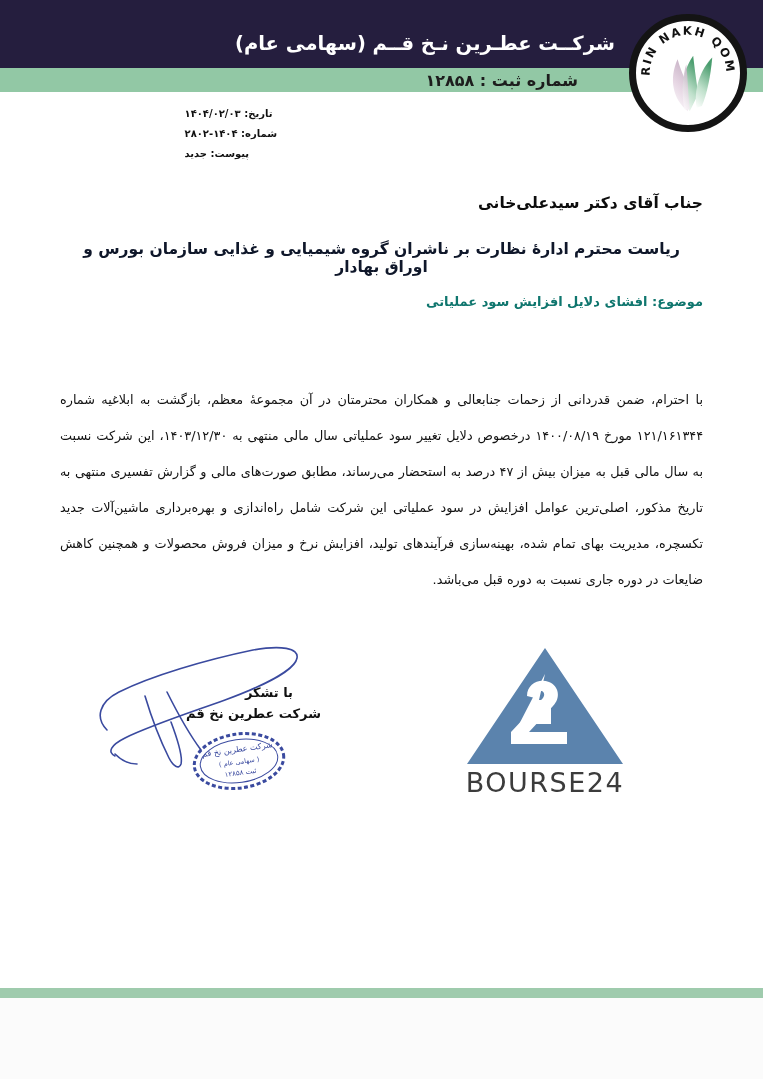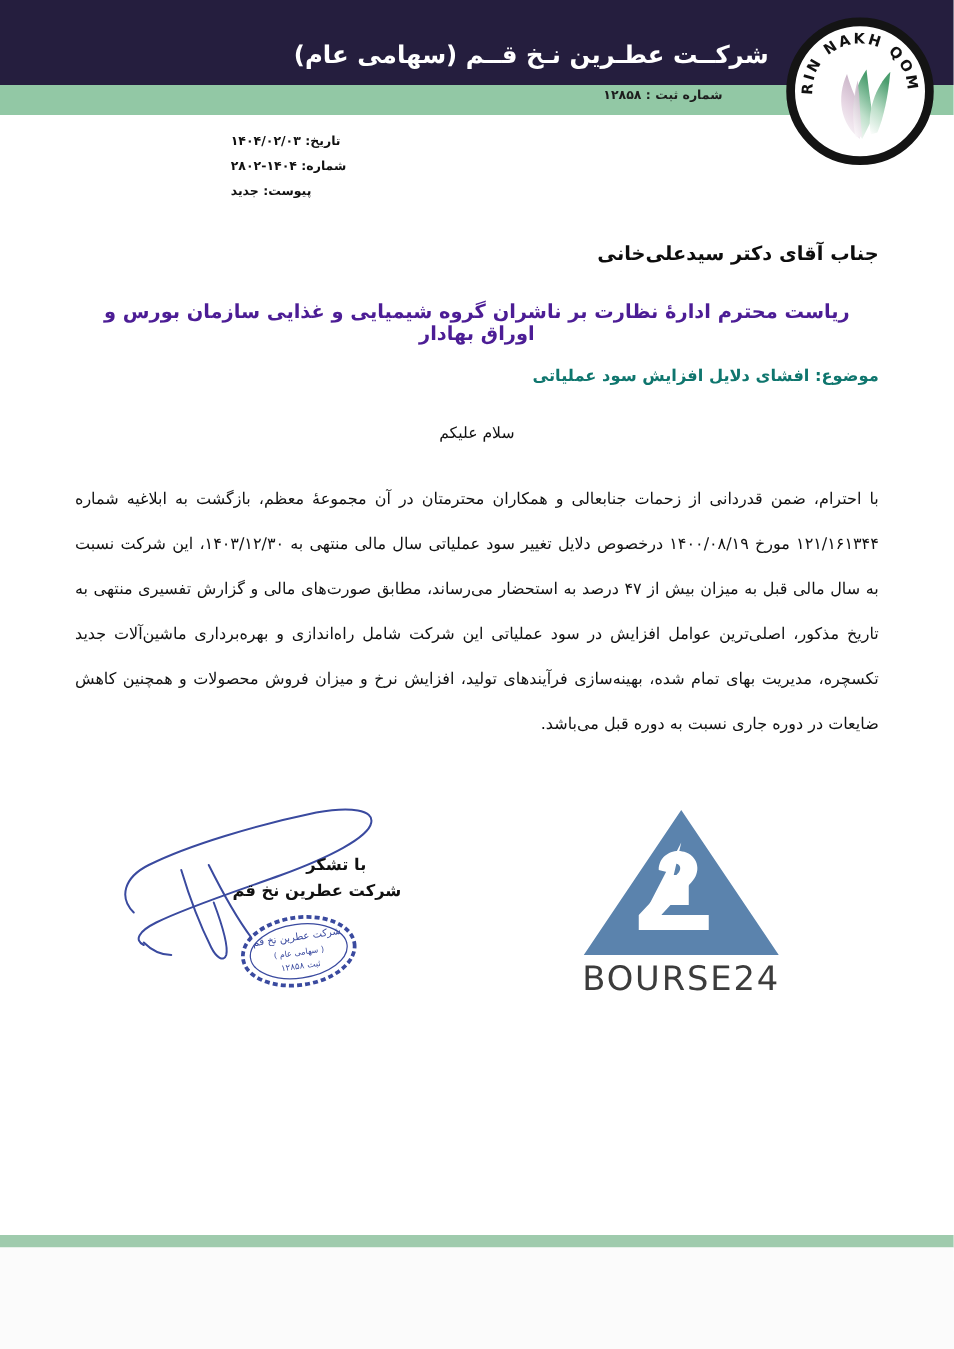--- a/index.html
+++ b/index.html
@@ -21,21 +21,21 @@
     position:absolute;left:0;top:68px;width:763px;height:24px;
     background:#92c8a5;
   }
   .hdr-company{
     position:absolute;right:148px;top:32px;
     color:#ffffff;font-size:19.5px;font-weight:bold;
     letter-spacing:.5px;white-space:nowrap;direction:rtl;margin-left:33px;
   }
   .hdr-reg{
     position:absolute;right:185px;top:71px;
-    color:#1d1d1d;font-size:10px;font-weight:bold;
+    color:#1d1d1d;font-size:16px;font-weight:bold;
     white-space:nowrap;direction:rtl;
   }
 
   
   .logo-badge{
     position:absolute;right:16px;top:14px;width:118px;height:118px;
     border-radius:50%;background:#ffffff;
     border:7px solid #141414;
     box-sizing:border-box;overflow:hidden;
   }
@@ -53,21 +53,21 @@
 
   
   .addressee{
     position:absolute;right:60px;top:194px;width:643px;
     text-align:right;direction:rtl;
     font-size:15.5px;font-weight:bold;color:#0d0d0d;
   }
   .addressee2{
     position:absolute;right:60px;top:240px;width:643px;
     text-align:center;direction:rtl;
-    font-size:15.5px;font-weight:bold;color:#4c1d95;
+    font-size:15.5px;font-weight:bold;color:#0f172a;
   }
   .subject{
     position:absolute;right:60px;top:294px;width:643px;
     direction:rtl;
     font-size:13px;font-weight:bold;color:#0f766e;
   }
 
   
   .greeting{
     position:absolute;right:60px;top:338px;width:643px;
@@ -151,21 +151,20 @@
   <div class="meta">
     <div>تاریخ: ۱۴۰۴/۰۲/۰۳</div>
     <div>شماره: ۱۴۰۴-۲۸۰۲</div>
     <div>پیوست: جدید</div>
   </div>
 
   <div class="addressee">جناب آقای دکتر سیدعلی‌خانی</div>
   <div class="addressee2">ریاست محترم ادارهٔ نظارت بر ناشران گروه شیمیایی و غذایی سازمان بورس و اوراق بهادار</div>
   <div class="subject">موضوع: افشای دلایل افزایش سود عملیاتی</div>
 
-  <div class="greeting">سلام علیکم</div>
   <div class="body-text">با احترام، ضمن قدردانی از زحمات جنابعالی و همکاران محترمتان در آن مجموعهٔ معظم، بازگشت به ابلاغیه شماره ۱۲۱/۱۶۱۳۴۴ مورخ ۱۴۰۰/۰۸/۱۹ درخصوص دلایل تغییر سود عملیاتی سال مالی منتهی به ۱۴۰۳/۱۲/۳۰، این شرکت نسبت به سال مالی قبل به میزان بیش از ۴۷ درصد به استحضار می‌رساند، مطابق صورت‌های مالی و گزارش تفسیری منتهی به تاریخ مذکور، اصلی‌ترین عوامل افزایش در سود عملیاتی این شرکت شامل راه‌اندازی و بهره‌برداری ماشین‌آلات جدید تکسچره، مدیریت بهای تمام شده، بهینه‌سازی فرآیندهای تولید، افزایش نرخ و میزان فروش محصولات و همچنین کاهش ضایعات در دوره جاری نسبت به دوره قبل می‌باشد.</div>
 
   <div class="sign-wrap">
     <svg class="sign-ink" viewBox="0 0 250 150" xmlns="http://www.w3.org/2000/svg">
       <g fill="none" stroke="#3a4a9f" stroke-width="1.6" stroke-linecap="round">
         <path d="M22 96 C 10 84 14 68 34 58 C 66 42 120 26 168 16 C 196 11 214 14 212 24
                  C 210 36 178 52 140 66 C 104 79 64 92 40 104 C 26 111 22 118 30 122"></path>
         <path d="M60 62 C 66 82 74 104 84 124 C 88 132 94 136 96 130 C 98 122 92 104 86 88"></path>
         <path d="M82 58 C 92 78 104 100 116 116"></path>
         <path d="M30 120 C 36 126 44 130 52 130"></path>

